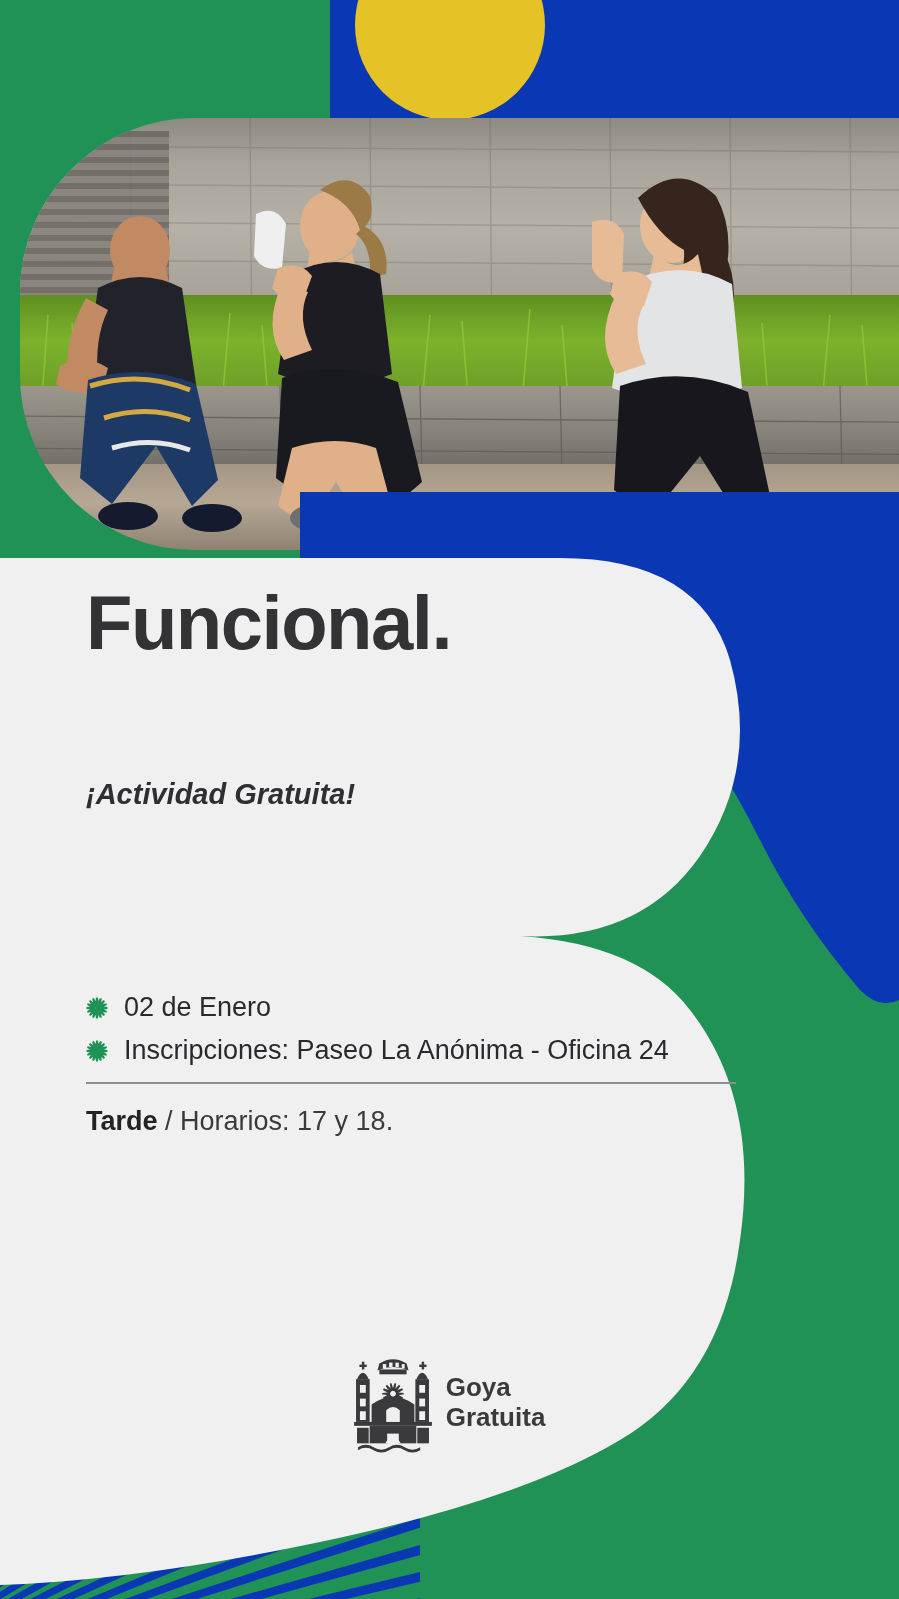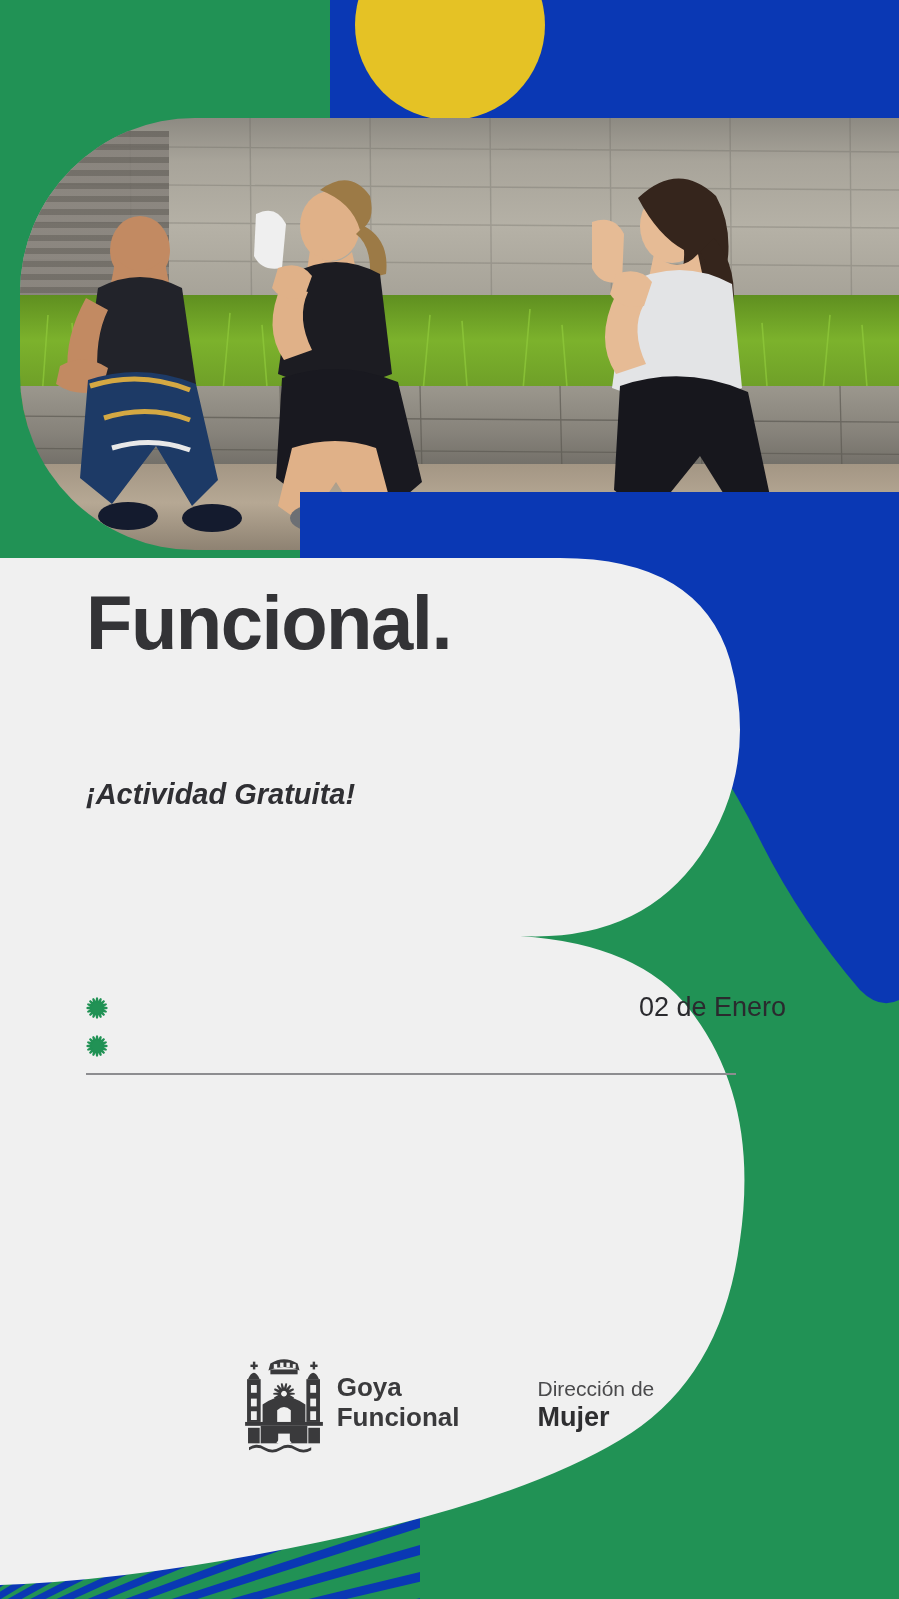--- a/index.html
+++ b/index.html
@@ -77,21 +77,21 @@
   }
   .subtitle{
     position:absolute;left:86px;top:238px;
     font-size:29px;font-style:italic;color:#2f2f33;font-weight:700;
   }
 
   .details{
     position:absolute;left:86px;top:452px;width:700px;
   }
   .bullet-row{
-    display:flex;align-items:center;margin-bottom:12px;justify-content:space-between;
+    display:flex;align-items:center;margin-bottom:12px;
   }
   .bullet-icon{
     width:22px;height:22px;flex:0 0 22px;margin-right:16px;display:block;
   }
   .bullet-text{
     font-size:27px;color:#2a2a2e;font-weight:500;white-space:nowrap;
   }
   .divider{
     width:650px;height:2px;background:#8d8d90;margin:16px 0 22px 0;
   }
@@ -494,24 +494,28 @@
                  L24.87903679018718 10.736901166456226
                  L32.229411780621334 5.35935409553253
                  L34.64064590446746 7.770588219378657 Z"></path>
                 <path d="M30.425113965444645 19.037192227134092
                  L28.05247668478109 13.309139125564116
                  L36.90123586553197 11.153800182131555
                  L38.206186369896926 14.304229387995044 Z"></path>
               </g>
           </g>
         </svg>
+        <span class="bullet-text">Inscripciones: Paseo La Anónima - Oficina 24</span>
       </div>
 
       <div class="divider"></div>
 
+      <div class="sched-row">
+        <b>Tarde</b><span> / Horarios: 17 y 18.</span>
+      </div>
 
     </div>
   </div>
 
   <div class="footer">
 
     <div class="logo-goya">
       <svg class="goya-mark" viewBox="0 0 80 108">
         <g fill="#3a3a3c">
 
@@ -603,23 +607,19 @@
           <path d="M32 96 q8 -14 16 0 z" fill="#F0F0F0"></path>
           <rect x="34" y="86" width="12" height="12" fill="#F0F0F0"></rect>
           <rect x="3" y="80" width="12" height="16"></rect>
           <rect x="65" y="80" width="12" height="16"></rect>
 
           <path d="M4 100 q8 -5 16 0 t16 0 t16 0 t16 0 l0 3 q-8 5 -16 0 t-16 0 t-16 0 t-16 0 z"></path>
         </g>
       </svg>
       <div class="goya-words">
         <div>Goya</div>
-        <div>Funcional</div>
+        <div>Gratuita</div>
       </div>
     </div>
 
-    <div class="logo-mujer">
-      <div class="mujer-top">Dirección de</div>
-      <div class="mujer-bottom">Mujer</div>
-    </div>
   </div>
 
 </div>
 
 </body></html>

